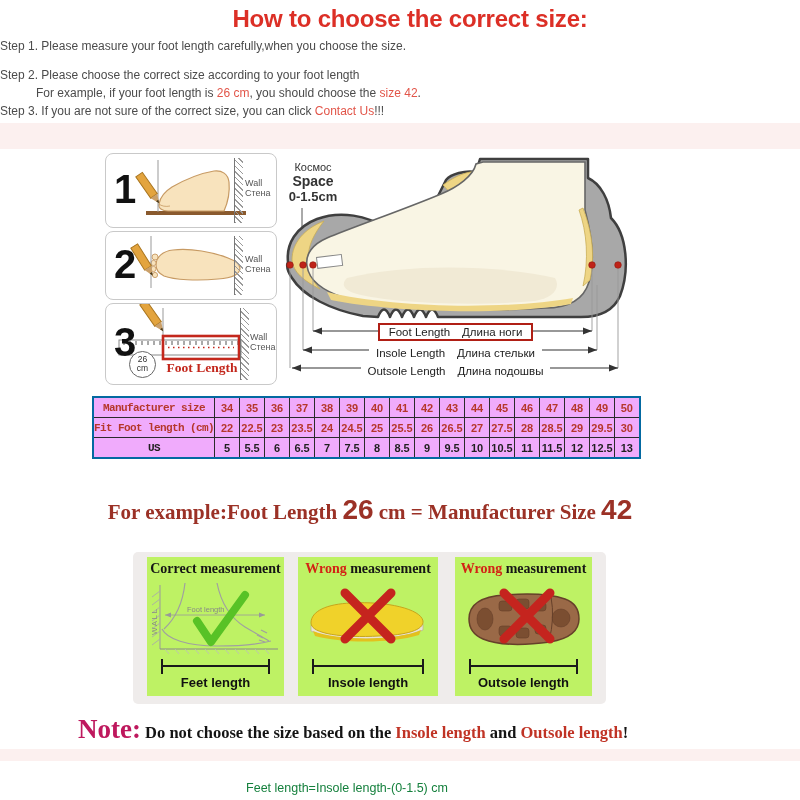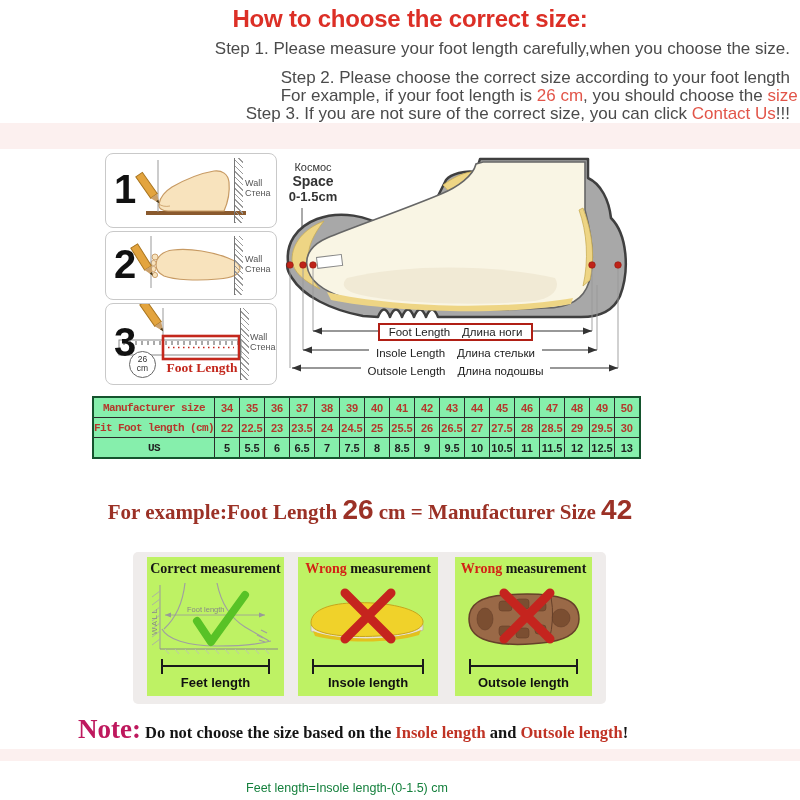--- a/index.html
+++ b/index.html
@@ -2,21 +2,21 @@
 <html><head>
 <meta charset="utf-8">
 <style>
   html,body{margin:0;padding:0;background:#fff;}
   .page{position:relative;width:800px;height:800px;background:#fff;overflow:hidden;
         font-family:"Liberation Sans",sans-serif;color:#222;}
   .band{position:absolute;left:0;width:800px;background:#fcf0ef;}
   
   .title{position:absolute;top:5px;left:0;width:800px;text-align:center;
          font-size:24px;font-weight:700;color:#dc2f26;letter-spacing:-0.2px;padding-left:10px;}
-  .step{position:absolute;left:0;width:790px;text-align:right;font-size:17px;color:#4b4b4b;}
+  .step{position:absolute;left:0;width:790px;text-align:left;font-size:12px;color:#4b4b4b;}
   .red-inline{color:#e25549;}
   
   .sbox{position:absolute;left:105px;width:170px;background:#fff;border:1px solid #c9c9c9;border-radius:8px;}
   .snum{position:absolute;left:8px;top:50%;transform:translateY(-54%);font-size:40px;font-weight:700;color:#111;
         font-family:"Liberation Sans",sans-serif;}
   .wallhatch{position:absolute;top:4px;bottom:4px;left:128px;width:8px;border-left:1.5px solid #777;
         background:repeating-linear-gradient(45deg,#9a9a9a 0 1px,transparent 1px 4px);}
   .walltxt{position:absolute;left:139px;width:30px;font-size:9px;color:#555;line-height:10px;}
   .sdraw{position:absolute;left:0;top:0;}
   .box3lbl{position:absolute;left:56px;top:56px;width:80px;text-align:center;
@@ -29,21 +29,21 @@
   .space-lbl .l2{font-size:14px;font-weight:700;}
   .space-lbl .l3{font-size:13px;font-weight:700;}
   
   .dimwrap{position:absolute;left:283px;top:150px;width:345px;height:235px;pointer-events:none;}
   .dimrow{position:absolute;left:0;width:100%;text-align:center;}
   .dimlbl{display:inline-block;background:#fff;padding:0 7px;font-size:11.5px;color:#222;}
   .dimlbl .ru{margin-left:12px;}
   .dimbox{border:2.5px solid #b01f15;padding:1px 9px;}
   
   table.sizes{position:absolute;left:92px;top:396px;border-collapse:collapse;table-layout:fixed;
-        border:2px solid #14532d;background:#86efac;}
+        border:2px solid #0369a1;background:#f0abfc;}
   table.sizes td{border:1.5px solid #2b2b2b;height:19px;text-align:center;vertical-align:middle;
         font-size:11px;font-weight:700;padding:0;overflow:hidden;white-space:nowrap;}
   td.rowhead{font-family:"Liberation Mono",monospace;font-size:10px;letter-spacing:-0.6px;}
   .redtxt{color:#b5372b;}
   .blktxt{color:#1f1f1f;}
   
   .bigex{position:absolute;top:494px;left:50px;width:640px;text-align:center;color:#9b3126;
         font-family:"Liberation Serif",serif;font-weight:700;font-size:21px;}
   .bigex .num{font-family:"Liberation Sans",sans-serif;font-size:28px;font-weight:700;}
   

